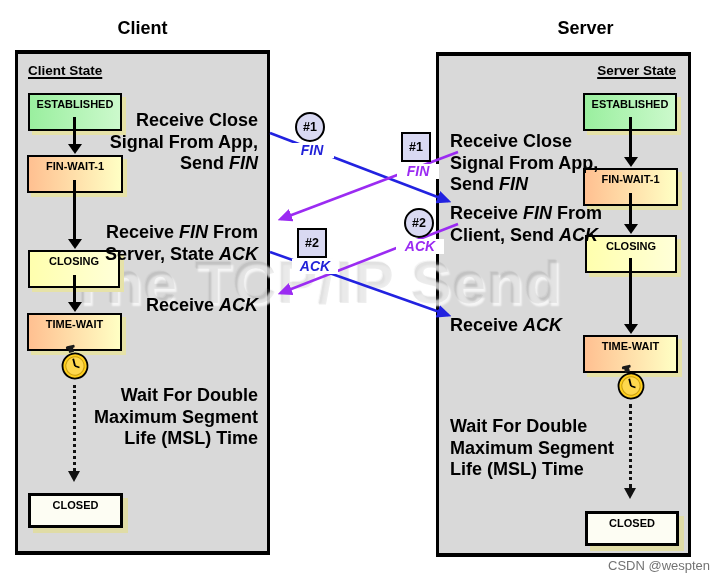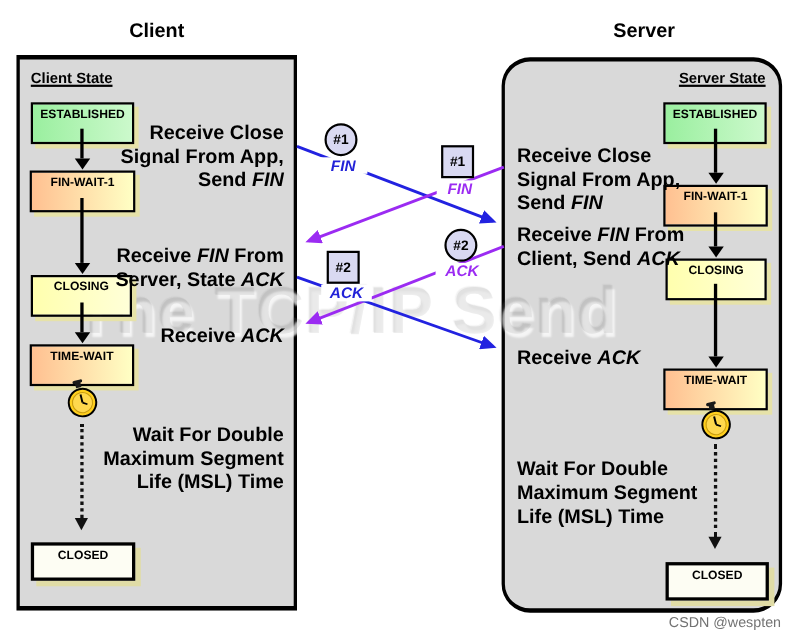--- a/index.html
+++ b/index.html
@@ -17,21 +17,21 @@
   .credit{position:absolute;left:608px;top:558px;z-index:2;font-size:13px;color:#737373;}
   
   .col-title{position:absolute;top:18px;width:255px;text-align:center;z-index:2;
     font-size:18px;font-weight:bold;}
   .client-title{left:15px;}
   .server-title{left:458px;}
   
   .panel{position:absolute;width:249px;height:497px;background:#d9d9d9;
     border:3px solid #000;border-top-width:4px;border-bottom-width:4px;}
   .client-panel{left:15px;top:50px;}
-  .server-panel{left:456px;top:52px;border-radius:26px;}
+  .server-panel{left:436px;top:52px;}
   .panel > *{position:absolute;z-index:2;}
   .panel-heading{font-size:13.5px;font-weight:bold;text-decoration:underline;
     text-decoration-thickness:2px;text-underline-offset:2px;white-space:nowrap;}
   .client-panel .panel-heading{left:10px;top:9px;}
   .server-panel .panel-heading{right:12px;top:7px;}
   
   .sbox{box-sizing:border-box;height:38px;border:2px solid #000;
     font-size:11px;font-weight:bold;text-align:center;line-height:19px;
     box-shadow:4px 4px 0 0 #e6e2a8;white-space:nowrap;}
   .fill-est{background:linear-gradient(to right,#9aef9f,#ccf9cc);}

